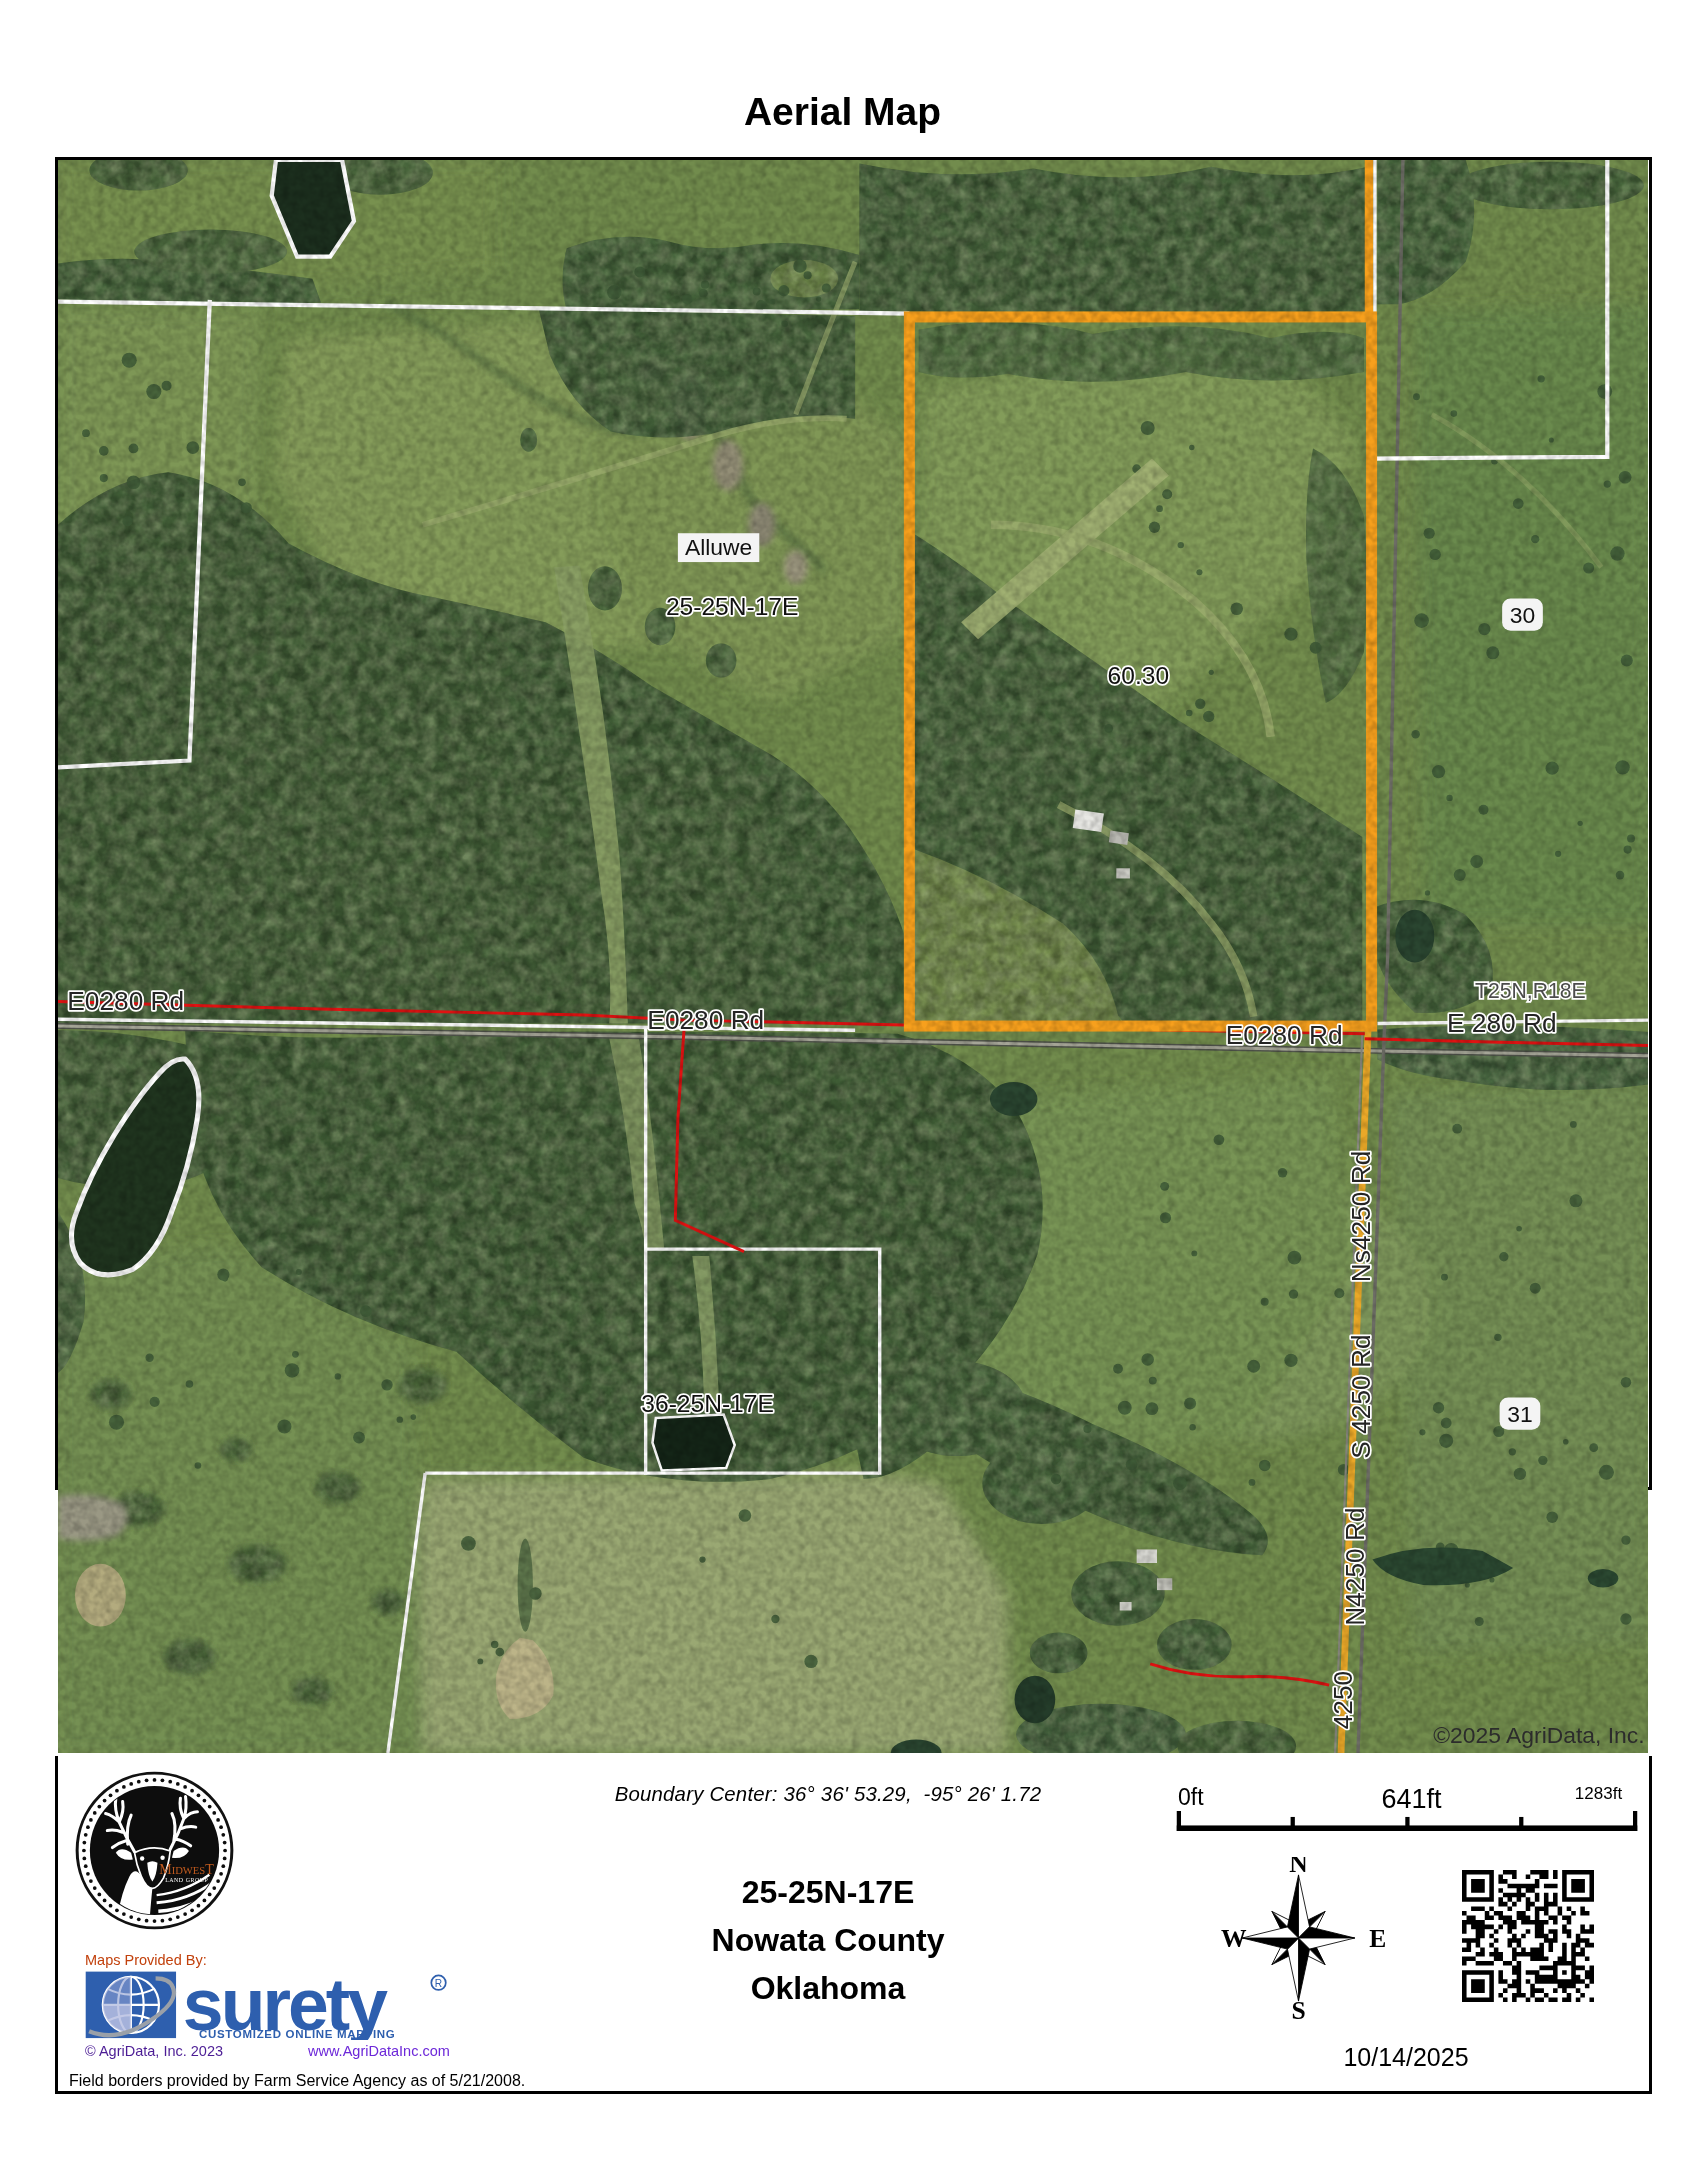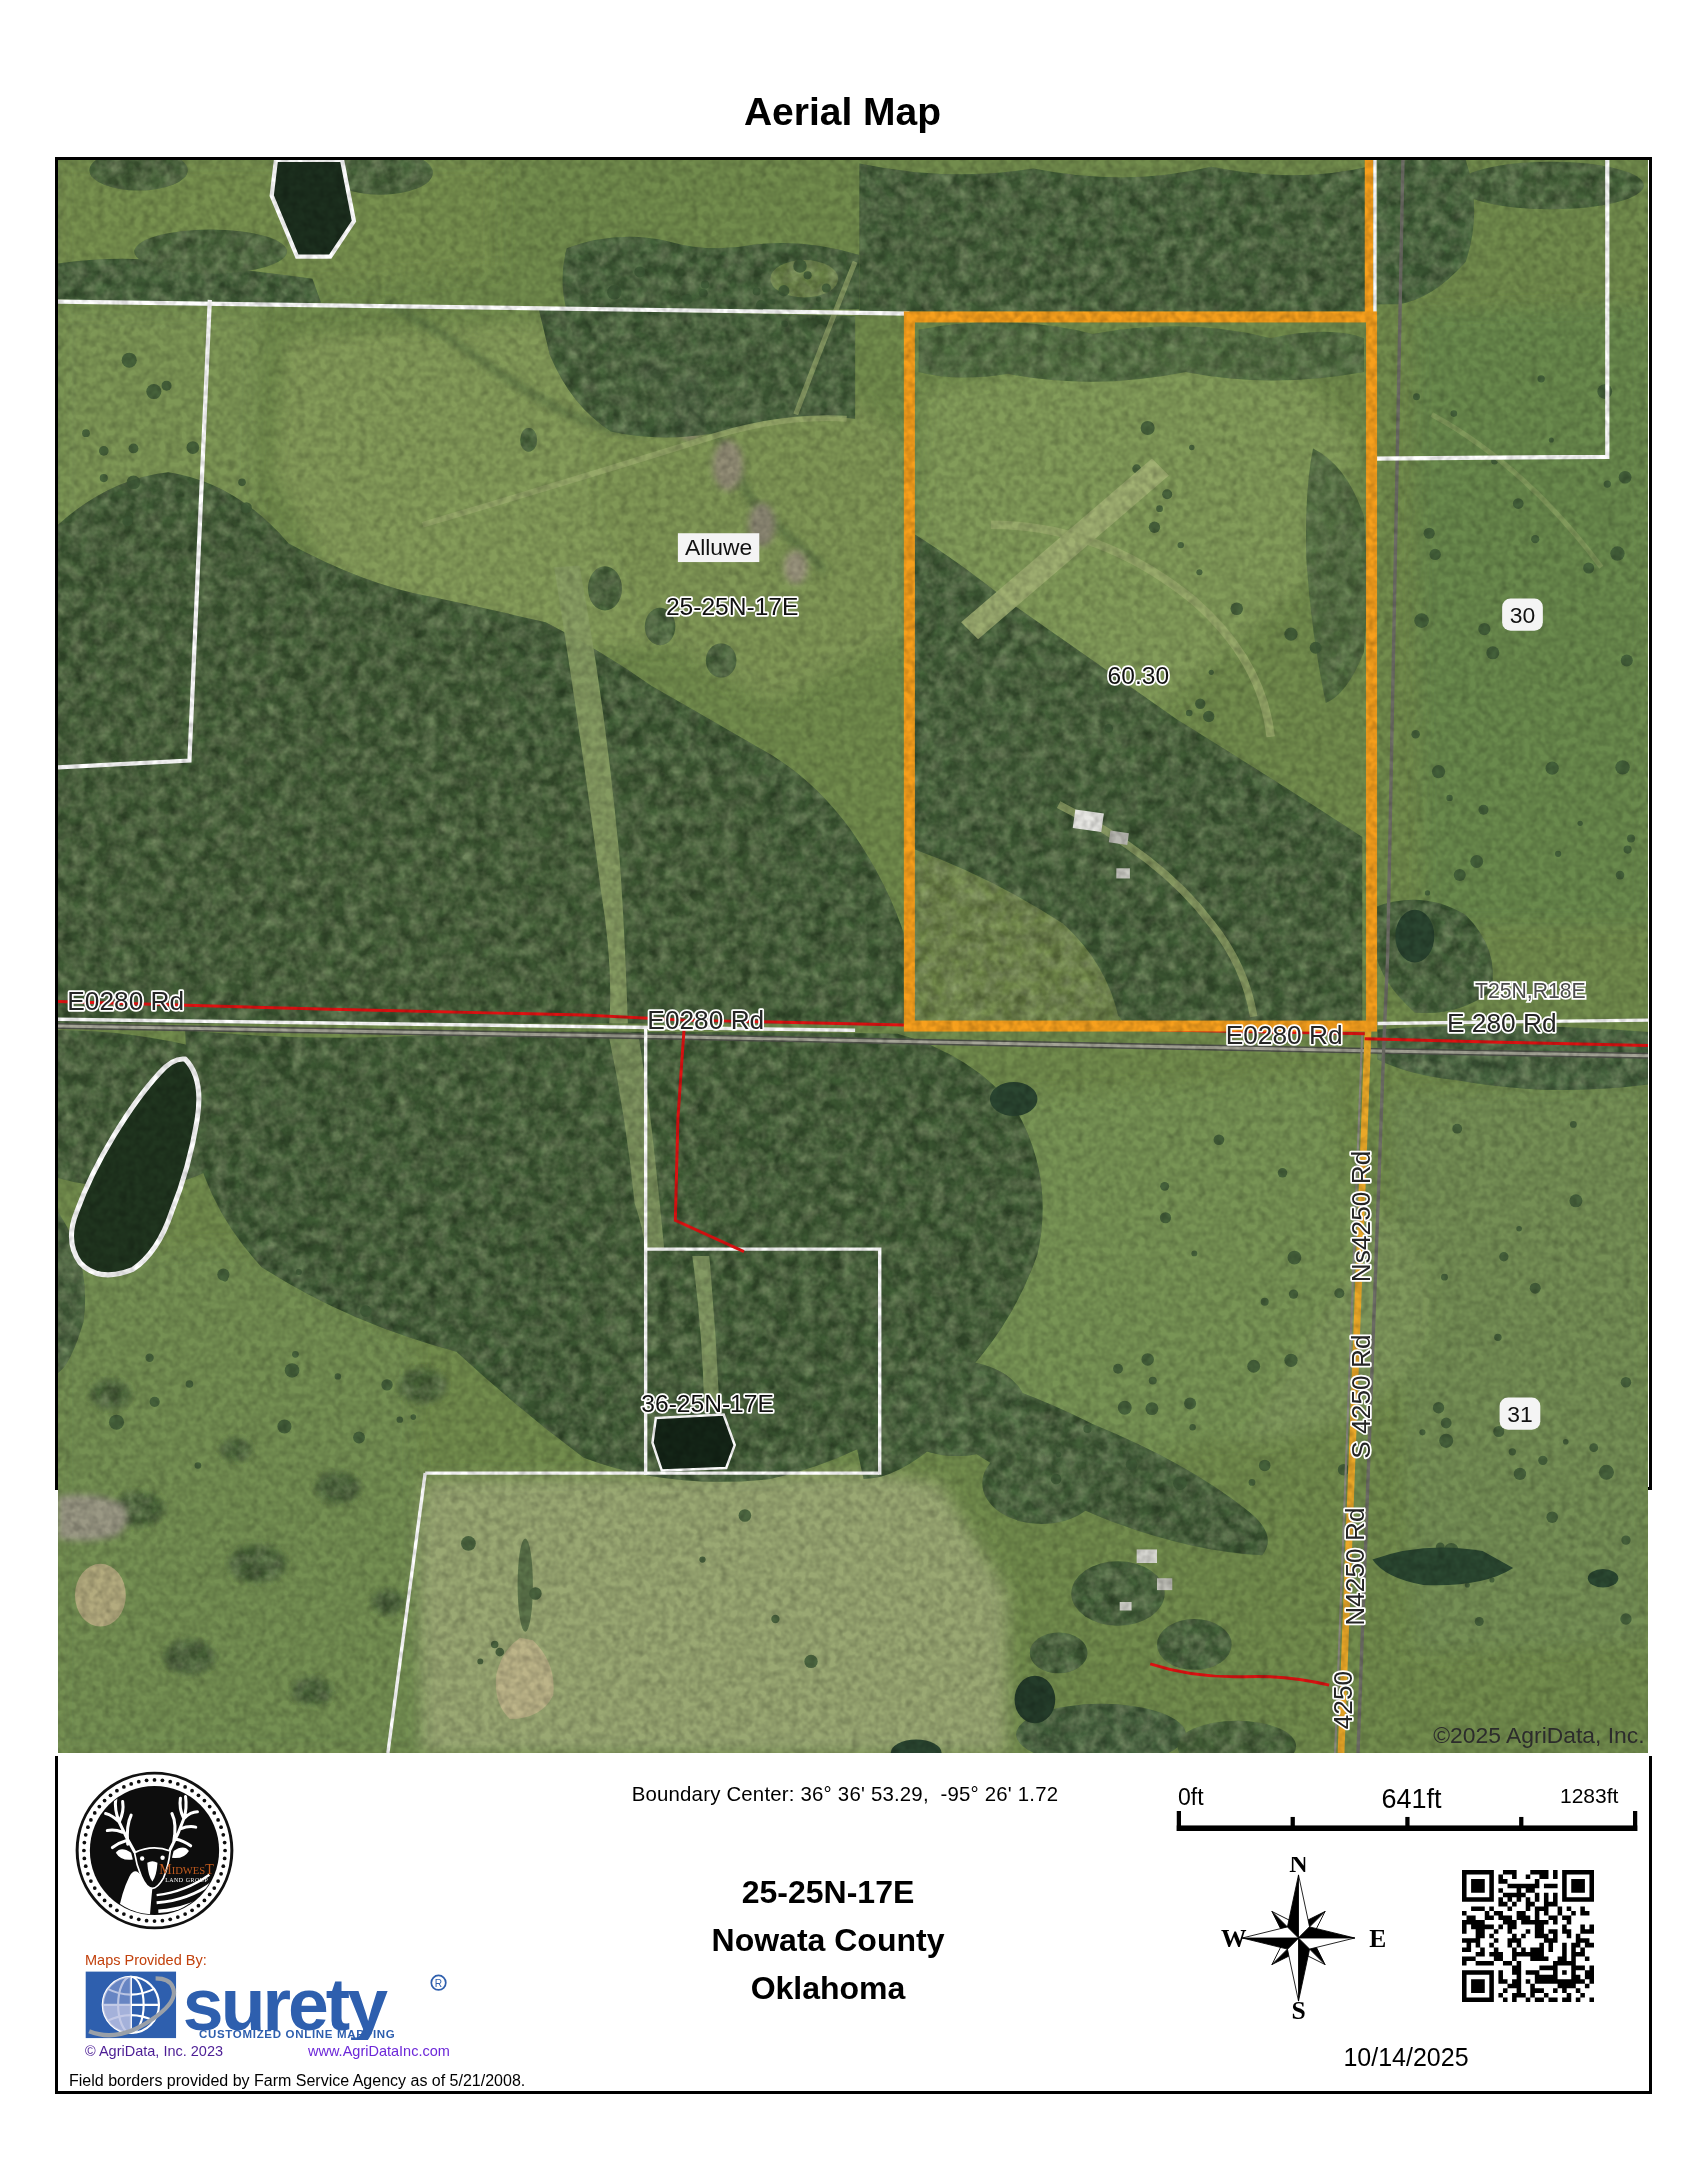--- a/index.html
+++ b/index.html
@@ -389,27 +389,27 @@
 <text x="0" y="0" transform="translate(1540,1728) rotate(-90)" font-size="31" fill="#242424" stroke="#ffffff" stroke-width="4" paint-order="stroke" stroke-linejoin="round">N4250 Rd</text>
 <text x="0" y="0" transform="translate(1526,1850) rotate(-90)" font-size="31" fill="#242424" stroke="#ffffff" stroke-width="4" paint-order="stroke" stroke-linejoin="round">4250</text>
 
 <text x="1871" y="1866" font-size="27" fill="#2c2c2c" text-anchor="end">©2025 AgriData, Inc.</text>
 </g>
 </svg>
 </div>
 
 <div class="abs" style="left:55px;top:1756px;width:1597px;height:338px;border:3.4px solid #000;border-top:none;box-sizing:border-box;"></div>
 
-<div class="abs" style="left:17px;top:1783px;width:1656px;text-align:center;font-size:20.4px;letter-spacing:0.2px;color:#000;">Boundary Center: 36° 36' 53.29,&nbsp; -95° 26' 1.72</div>
+<div class="abs" style="left:0;top:1783px;width:1656px;text-align:center;font-size:20.4px;letter-spacing:0.2px;color:#000;font-style:italic;">Boundary Center: 36° 36' 53.29,&nbsp; -95° 26' 1.72</div>
 
 <div class="abs" style="left:0;top:1868px;width:1656px;text-align:center;font-size:32px;font-weight:bold;color:#000;line-height:48px;">25-25N-17E<br>Nowata County<br>Oklahoma</div>
 
 <div class="abs" style="left:1178px;top:1784px;font-size:23px;">0ft</div>
 <div class="abs" style="left:1373px;top:1784px;width:77px;text-align:center;font-size:27px;">641ft</div>
-<div class="abs" style="left:1560px;top:1784px;width:77px;text-align:left;font-size:21px;">1283ft</div>
+<div class="abs" style="left:1560px;top:1784px;width:77px;text-align:center;font-size:17px;">1283ft</div>
 
 <svg class="abs" style="left:1176px;top:1811px;" width="462" height="20.4" viewBox="0 0 542 24">
   <rect x="0" y="17" width="542" height="7" fill="#000"></rect>
   <rect x="0" y="0" width="5" height="24" fill="#000"></rect>
   <rect x="537" y="0" width="5" height="24" fill="#000"></rect>
   <rect x="134" y="7" width="5" height="17" fill="#000"></rect>
   <rect x="269" y="7" width="5" height="17" fill="#000"></rect>
   <rect x="403" y="7" width="5" height="17" fill="#000"></rect>
 </svg>
 

